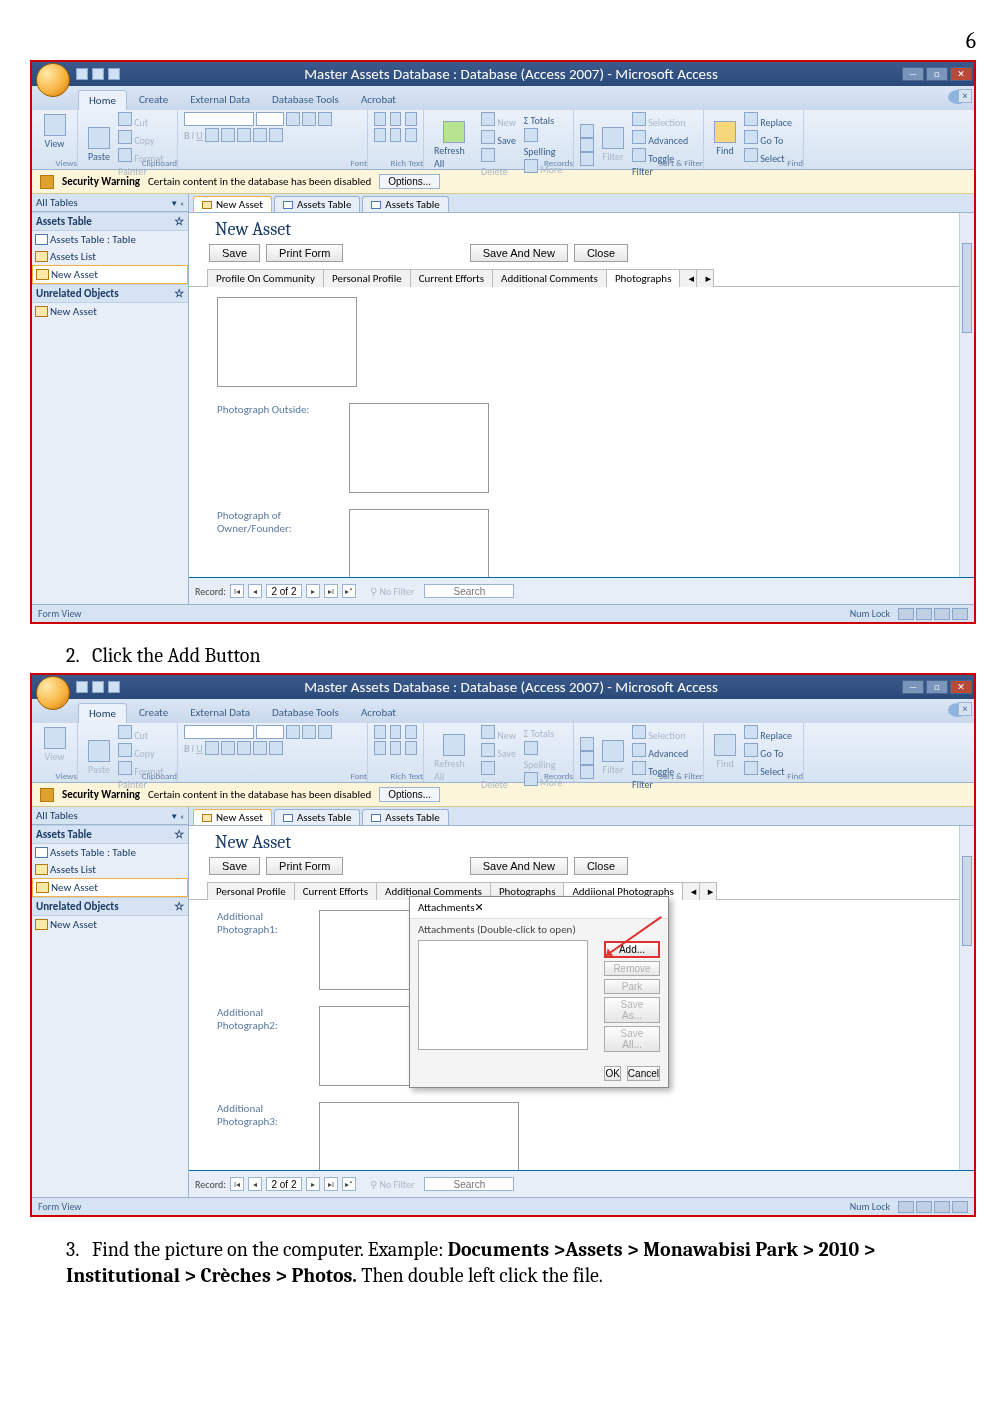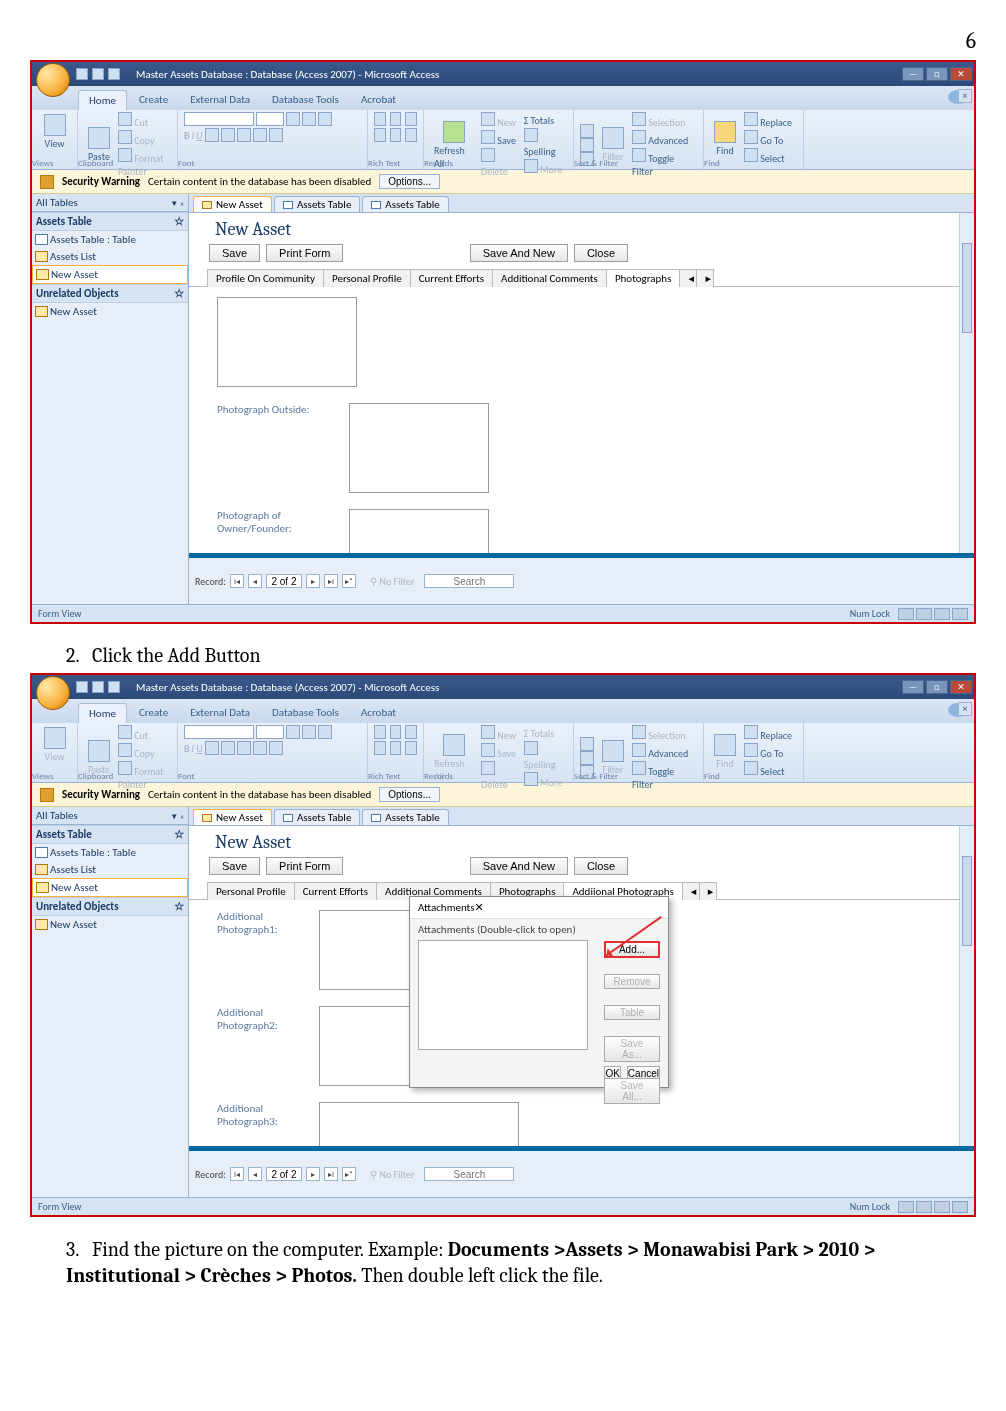--- a/index.html
+++ b/index.html
@@ -4,31 +4,31 @@
 <style>
   * { box-sizing: border-box; }
   body { margin:0; background:#fff; font-family:"Calibri","Segoe UI",Arial,sans-serif; color:#000; width:1006px;}
   .page { padding:28px 30px 20px 30px; }
   .page-num { text-align:right; font-size:22px; font-family:"Cambria",serif; margin-bottom:6px;}
   .screenshot { border:2px solid #c00; margin:0 0 20px 0; background:#e4ecf7; position:relative; overflow:hidden;}
   .titlebar { display:flex; align-items:center; height:24px; background:linear-gradient(#3b5a8b,#2a4a7a); color:#fff; font-size:11px;}
   .office-btn { width:34px; height:34px; border-radius:50%; background:radial-gradient(circle at 30% 30%,#ffe9a8,#f7b13c 60%,#c56a00); border:1px solid #9a5a00; position:relative; top:6px; left:4px; z-index:5;}
   .qat { display:flex; gap:4px; margin-left:10px; align-items:center;}
   .qat i{width:12px;height:12px;display:inline-block;background:#cfe0f3;border:1px solid #8aa5c7;}
-  .title-text { flex:1; text-align:left; font-size:11px; color:#fff;margin-left:16px;}
+  .title-text { flex:1; text-align:center; font-size:15px; color:#fff;}
   .winctrl { display:flex; gap:2px; margin-right:2px;}
   .winctrl span{width:22px;height:14px;background:#7a95bb;border:1px solid #4a668e;font-size:9px;color:#fff;text-align:center;line-height:12px;}
   .winctrl span:last-child{background:#b94a3a;}
   .ribbon-tabs { display:flex; gap:2px; font-size:11px; padding:4px 0 0 46px; background:linear-gradient(#dbe6f4,#c9d8ec);}
   .ribbon-tabs div{padding:3px 10px; color:#3a5f8a; cursor:default;}
   .ribbon-tabs .active{background:#eaf1fa;border:1px solid #a9c0de;border-bottom:none;border-radius:3px 3px 0 0;color:#1a3b66;}
   .ribbon-tabs .help{margin-left:auto;margin-right:6px;width:14px;height:14px;border-radius:50%;background:#8fb4e0;font-size:9px;text-align:center;color:#fff;}
   .ribbon { display:flex; background:linear-gradient(#eaf1fa,#d6e3f2); border-bottom:1px solid #9ab3d1; height:60px; font-size:10px; color:#3a5f8a;}
   .rgroup{border-right:1px solid #c0d0e4; padding:2px 6px 0 6px; display:flex; flex-direction:column; position:relative;}
-  .rgroup .glabel{position:absolute; bottom:1px; left:0; right:0; text-align:left; font-size:9px; color:#6a85a8;}
+  .rgroup .glabel{position:absolute; bottom:1px; left:0; right:0; text-align:right; font-size:9px; color:#6a85a8;}
   .rgroup .row{display:flex; gap:4px; align-items:center;}
   .bigbtn{display:flex;flex-direction:column;align-items:center;gap:1px;padding:2px 4px;}
   .bigbtn i{width:22px;height:22px;background:#cfe0f3;border:1px solid #8aa5c7;display:block;}
   .smicon{width:14px;height:14px;background:#cfe0f3;border:1px solid #8aa5c7;display:inline-block;}
   .pill{border:1px solid #8aa5c7;background:#fff;padding:0 4px;height:14px;font-size:9px;line-height:12px;}
   .dimmed{color:#a9b7c9;}
   .secwarn{display:flex;align-items:center;gap:8px;background:#fdf5d9;border-bottom:1px solid #d7ca8c;padding:4px 8px;font-size:11px;}
   .secwarn .shield{width:14px;height:14px;background:#e0a030;border:1px solid #b07a10;}
   .secwarn button{font-size:10px;padding:1px 8px;border:1px solid #9ab3d1;background:#f2f6fb;}
   .body{display:flex;height:410px;}
@@ -52,36 +52,36 @@
   .btn-row .spacer{flex:1;}
   .fbtn{font-size:11px;padding:2px 12px;border:1px solid #9e9e9e;background:linear-gradient(#fdfdfd,#e6e6e6);}
   .form-tabs{display:flex;gap:0;padding:0 0 0 18px;font-size:11px;border-bottom:1px solid #bbb;}
   .form-tabs div{border:1px solid #bbb;border-bottom:none;background:#f2f2f2;padding:2px 8px;position:relative;top:1px;margin-right:-1px;}
   .form-tabs .on{background:#fff;}
   .form-tabs .navbtn{width:16px;text-align:center;}
   .fields{padding:10px 0 0 28px;font-size:11px;color:#5a7aa0;}
   .frow{display:flex;gap:12px;margin-bottom:16px;}
   .flabel{width:120px;}
   .imgbox{width:140px;height:90px;border:1px solid #999;background:#fff;}
-  .recnav{display:flex;align-items:center;gap:4px;background:#e8eef7;border-top:5px solid #0369a1;padding:16px 6px;font-size:10px;color:#444;}
+  .recnav{display:flex;align-items:center;gap:4px;background:#e8eef7;border-top:1px solid #0369a1;padding:6px 6px;font-size:10px;color:#444;}
   .recnav .rb{width:14px;height:14px;border:1px solid #9ab3d1;background:#fff;text-align:center;line-height:12px;font-size:8px;}
   .recnav input{width:36px;font-size:10px;text-align:center;border:1px solid #9ab3d1;height:14px;}
   .statusbar{display:flex;justify-content:space-between;background:#d6e3f2;border-top:1px solid #9ab3d1;font-size:10px;padding:2px 6px;color:#3a5f8a;}
   .statusbar .views{display:flex;gap:2px;}
   .statusbar .views span{width:16px;height:12px;background:#c0d0e4;border:1px solid #8aa5c7;}
   .vscroll{position:absolute;right:0;top:0;bottom:0;width:15px;background:#e4ecf7;border-left:1px solid #c0d0e4;}
   .vscroll .thumb{position:absolute;top:30px;left:2px;right:2px;height:90px;background:#c9d8ec;border:1px solid #8aa5c7;}
   .closebtn{position:absolute; right:2px; top:27px; width:14px;height:14px;background:#d6e3f2;border:1px solid #9ab3d1;font-size:10px;text-align:center;line-height:12px;color:#3a5f8a;}
 
   
   .dialog{position:absolute;left:220px;top:70px;width:260px;background:#f4f4f4;border:1px solid #888;box-shadow:3px 3px 6px rgba(0,0,0,.3);font-size:11px;}
   .dialog .dtitle{padding:4px 8px;display:flex;background:#fff;border-bottom:1px solid #ddd;}
   .dialog .dsub{padding:4px 8px 2px 8px;color:#444;}
   .dialog .dlist{margin:2px 8px;height:110px;background:#fff;border:1px solid #aaa;}
-  .dialog .side{position:absolute;right:8px;top:44px;display:flex;flex-direction:column;gap:16px;}
+  .dialog .side{position:absolute;right:8px;top:44px;display:flex;flex-direction:column;gap:3px;}
   .dialog .side button{font-size:10px;padding:1px 8px;border:1px solid #aaa;background:linear-gradient(#fdfdfd,#e6e6e6);width:56px;}
   .dialog .side button.hot{border:2px solid #e03030;}
   .dialog .dfoot{display:flex;justify-content:flex-end;gap:6px;padding:6px 8px;}
   .dialog .dfoot button{font-size:10px;padding:1px 0;border:1px solid #aaa;background:linear-gradient(#fdfdfd,#e6e6e6);margin-top:8px;}
   .arrow{position:absolute;left:415px;top:130px;width:70px;height:2px;background:#e03030;transform:rotate(-35deg);transform-origin:left center;}
   .arrow::after{content:"";position:absolute;left:-2px;top:-4px;border:5px solid transparent;border-right-color:#e03030;}
 
   .step{font-family:"Cambria",serif;font-size:20px;margin:12px 0 6px 36px;}
   .step .num{display:inline-block;width:26px;}
   .step b{font-weight:bold;}
@@ -549,21 +549,21 @@
         <div class="dialog">
           <div class="dtitle">
                 <span>Attachments</span>
                 <span>✕</span>
               </div>
           <div class="dsub">Attachments (Double-click to open)</div>
           <div class="dlist" style="width:170px"></div>
           <div class="side">
             <button class="hot">Add...</button>
             <button disabled="">Remove</button>
-            <button disabled="">Table</button>
+            <button disabled="">Park</button>
             <button disabled="">Save As...</button>
             <button disabled="">Save All...</button>
           </div>
           <div class="dfoot">
             <button>OK</button>
             <button>Cancel</button>
           </div>
         </div>
         <div class="arrow"></div>
       </div>

